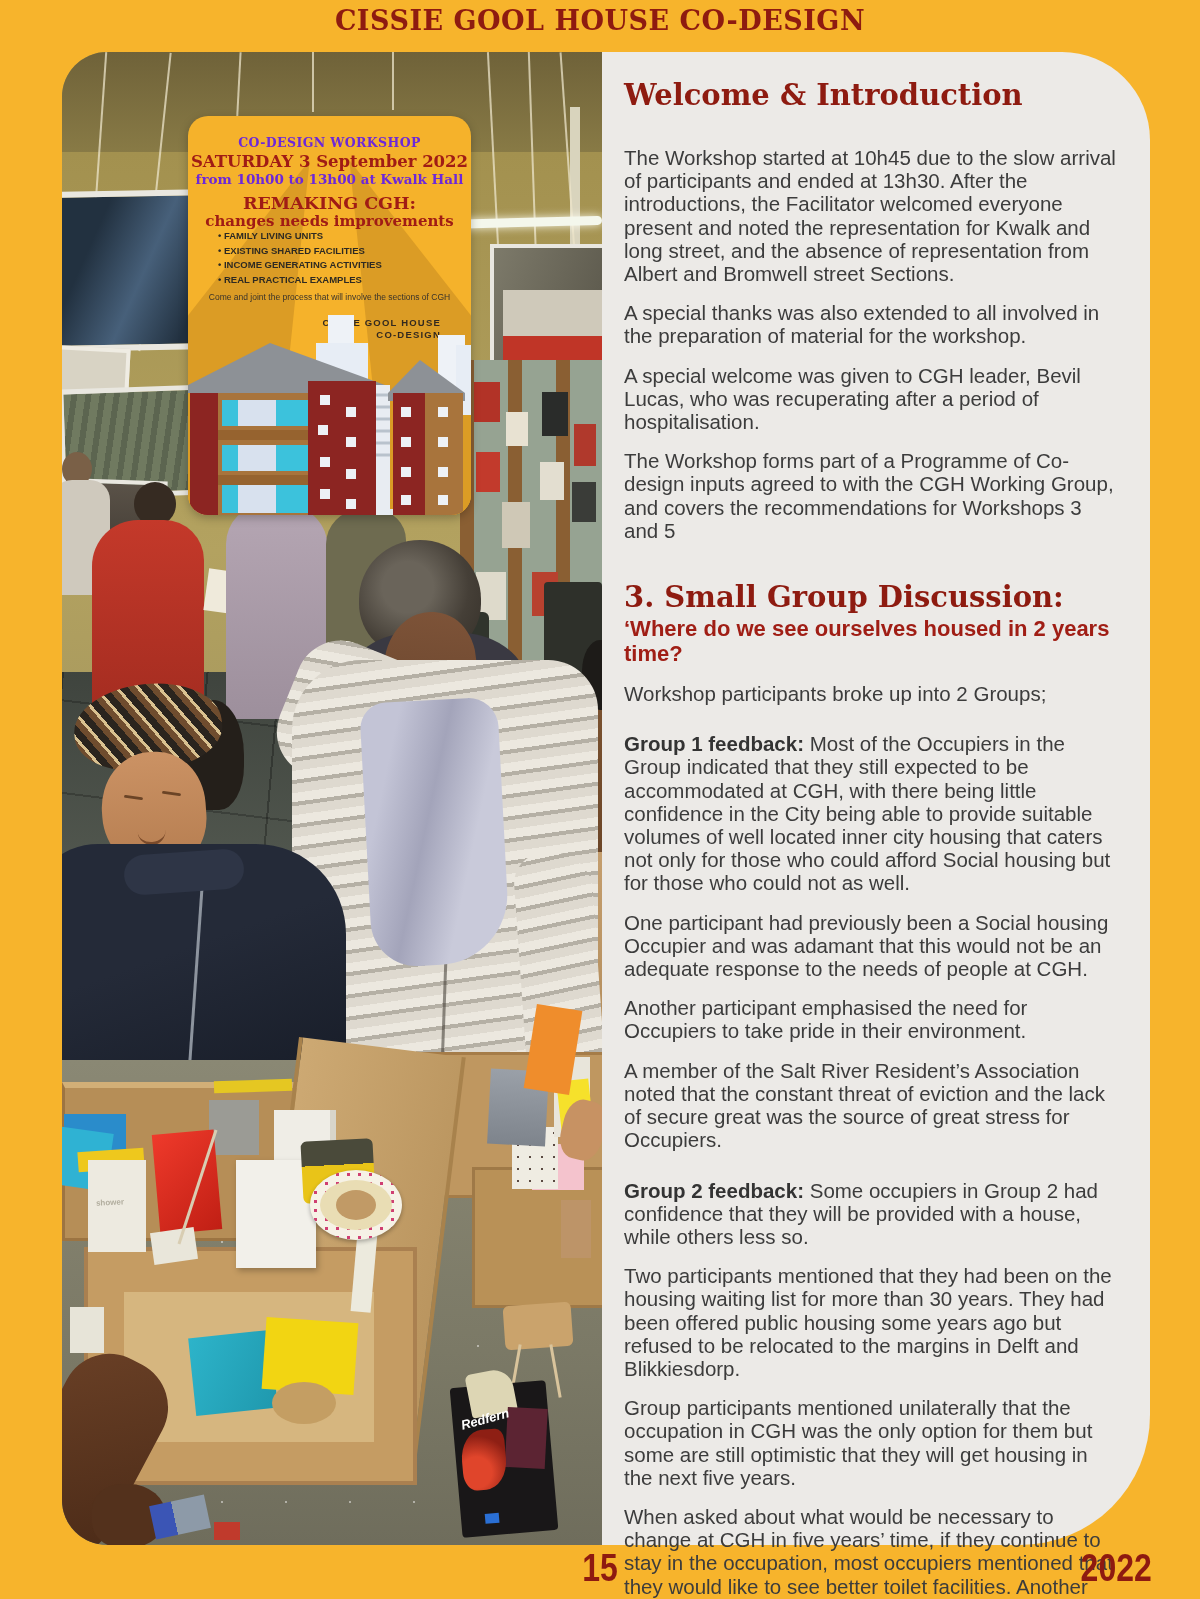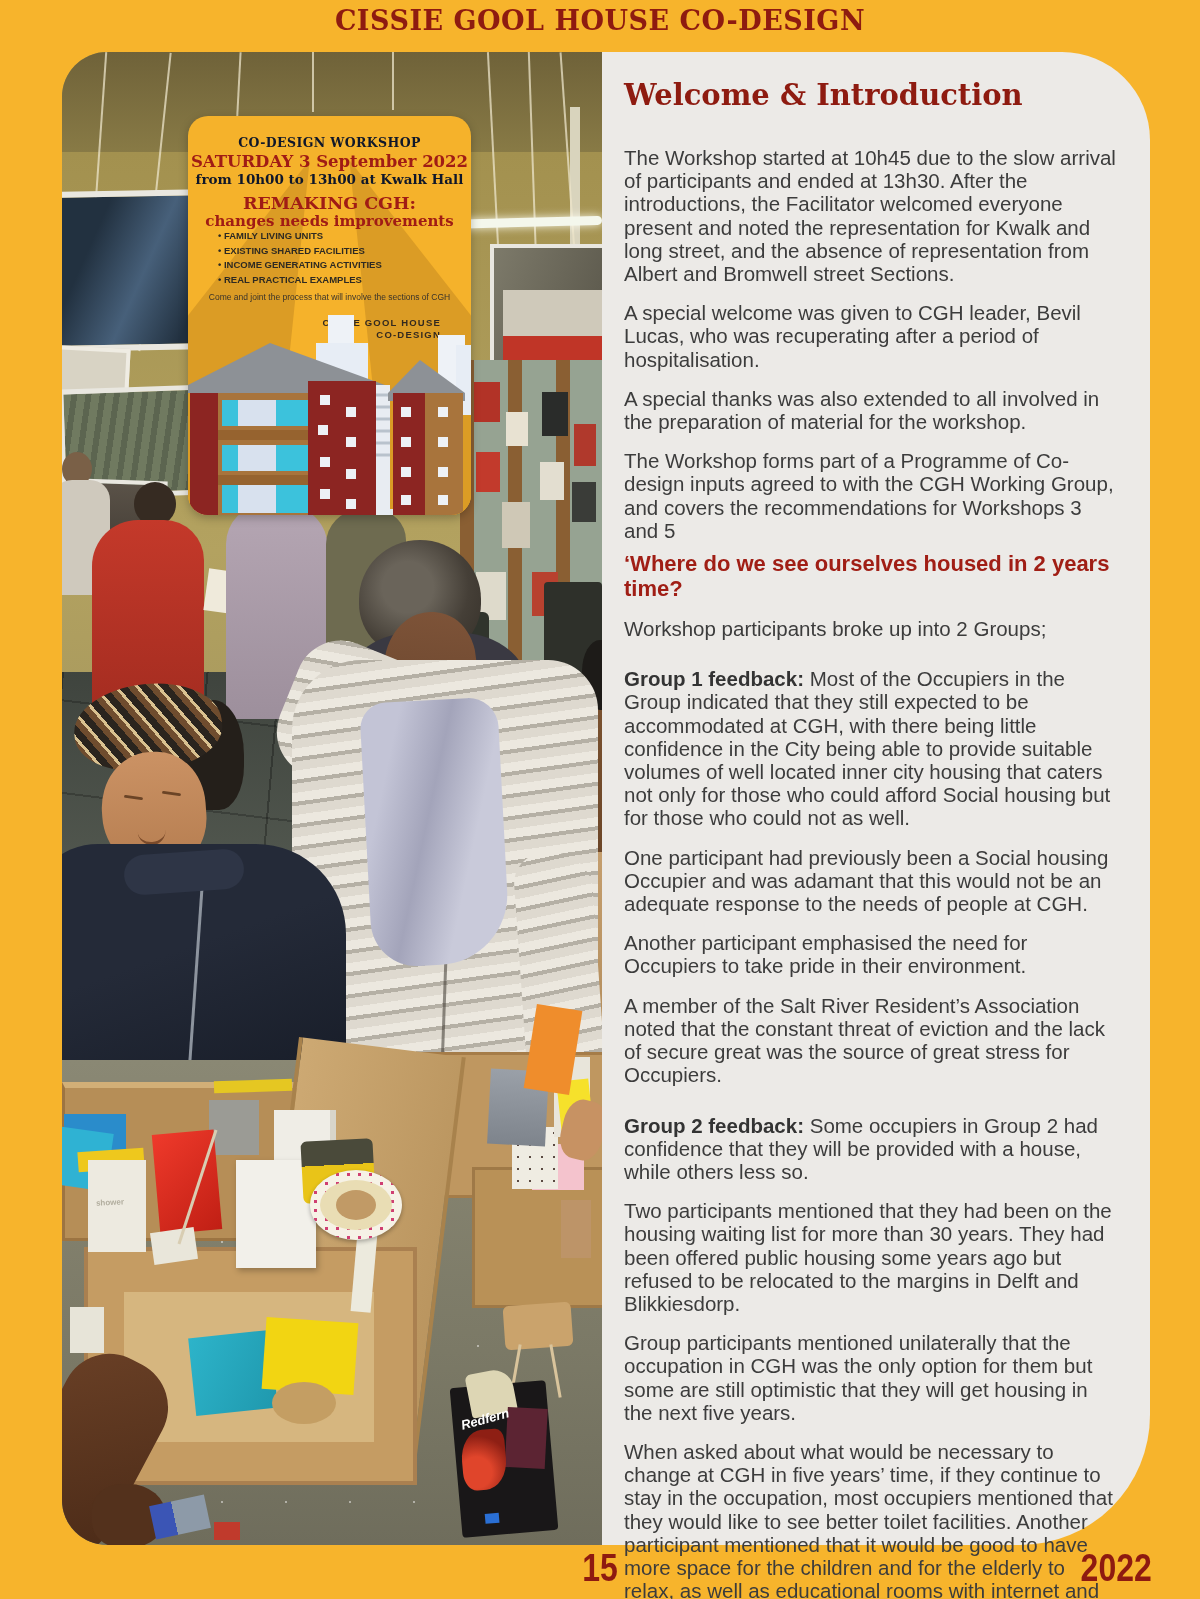--- a/index.html
+++ b/index.html
@@ -12,21 +12,21 @@
   
   .photo{position:absolute;left:62px;top:52px;width:540px;height:1493px;overflow:hidden;
          border-radius:45px 0 0 45px;background:#a3914f;}
   .string{position:absolute;width:2px;background:rgba(236,228,202,.75);}
   
   .poster{position:absolute;left:126px;top:64px;width:283px;height:399px;border-radius:20px;
           overflow:hidden;background:#F5B22B;box-shadow:0 3px 10px rgba(0,0,0,.25);}
   .beam{position:absolute;inset:0;background:#DB9C25;}
   .bl{clip-path:polygon(43% 11%,0% 50%,0% 100%,30% 100%);}
   .br{clip-path:polygon(57% 11%,100% 50%,100% 100%,70% 100%);}
-  .ptx{position:absolute;left:0;right:0;text-align:center;font-family:"DejaVu Serif",serif;font-weight:700;color:#0f172a;}
+  .ptx{position:absolute;left:0;right:0;text-align:center;font-family:"DejaVu Serif",serif;font-weight:700;color:#6d28d9;}
   .p-kicker{top:19px;font-size:12.5px;letter-spacing:.4px;}
   .p-date{top:36px;font-size:16.5px;color:#A01C15;}
   .p-time{top:55px;font-size:13.5px;}
   .p-t1{top:77px;font-size:17.5px;color:#A01C15;}
   .p-t2{top:96px;font-size:15px;color:#A01C15;}
   .p-bullets{position:absolute;top:113px;left:30px;text-align:left;}
   .p-bullets div{font:700 9.5px/14.5px "Liberation Sans",sans-serif;color:#2E2A22;}
   .p-bullets div::before{content:"•  ";}
   .p-note{top:176px;font:400 8.5px "Liberation Sans",sans-serif;color:#3A332A;}
   .p-brand{position:absolute;top:201px;right:30px;text-align:right;
@@ -254,24 +254,25 @@
         <rect x="250" y="152" width="10" height="10" fill="#edf1f6"></rect>
         <rect x="213" y="180" width="10" height="10" fill="#edf1f6"></rect>
         <rect x="250" y="180" width="10" height="10" fill="#edf1f6"></rect>
       </svg>
     </div>
   </div>
 
   <div class="panel">
     <h2 class="h-sec">Welcome &amp; Introduction</h2>
     <p class="bp">The Workshop started at 10h45 due to the slow arrival of participants and ended at 13h30. After the introductions, the Facilitator welcomed everyone present and noted the representation for Kwalk and long street, and the absence of representation from Albert and Bromwell street Sections.</p>
+    <p class="bp">A special thanks was also extended to all involved in the preparation of material for the workshop.</p>
     <p class="bp">A special welcome was given to CGH leader, Bevil Lucas, who was recuperating after a period of hospitalisation.</p>
-    <p class="bp">A special thanks was also extended to all involved in the preparation of material for the workshop.</p>
     <p class="bp">The Workshop forms part of a Programme of Co-design inputs agreed to with the CGH Working Group, and covers the recommendations for Workshops 3 and 5</p>
 
+    <h2 class="h-sec h-sec2">3. Small Group Discussion:</h2>
     <div class="subhead">‘Where do we see ourselves housed in 2 years time?</div>
     <p class="bp">Workshop participants broke up into 2 Groups;</p>
 
     <p class="bp gap"><b>Group 1 feedback:</b> <span>Most of the Occupiers in the Group indicated that they still expected to be accommodated at CGH, with there being little confidence in the City being able to provide suitable volumes of well located inner city housing that caters not only for those who could afford Social housing but for those who could not as well.</span></p>
     <p class="bp">One participant had previously been a Social housing Occupier and was adamant that this would not be an adequate response to the needs of people at CGH.</p>
     <p class="bp">Another participant emphasised the need for Occupiers to take pride in their environment.</p>
     <p class="bp">A member of the Salt River Resident’s Association noted that the constant threat of eviction and the lack of secure great was the source of great stress for Occupiers.</p>
 
     <p class="bp gap"><b>Group 2 feedback:</b> <span>Some occupiers in Group 2 had confidence that they will be provided with a house, while others less so.</span></p>
     <p class="bp">Two participants mentioned that they had been on the housing waiting list for more than 30 years. They had been offered public housing some years ago but refused to be relocated to the margins in Delft and Blikkiesdorp.</p>

